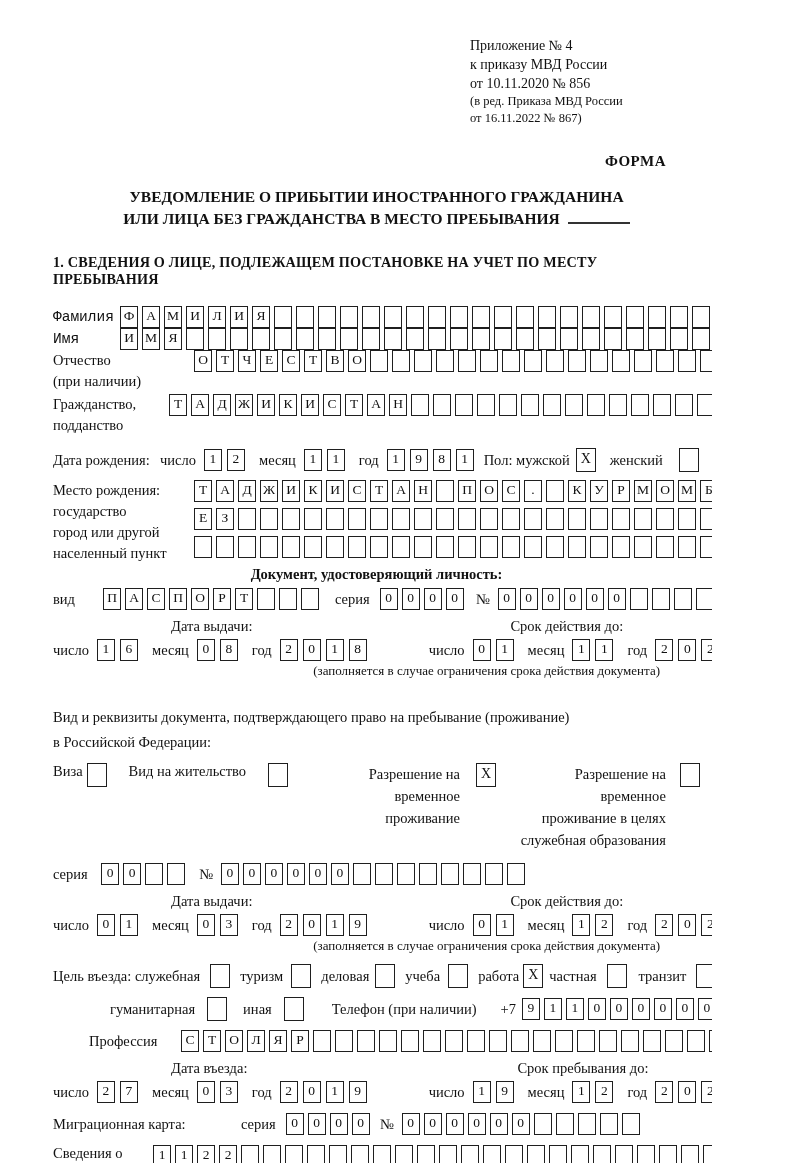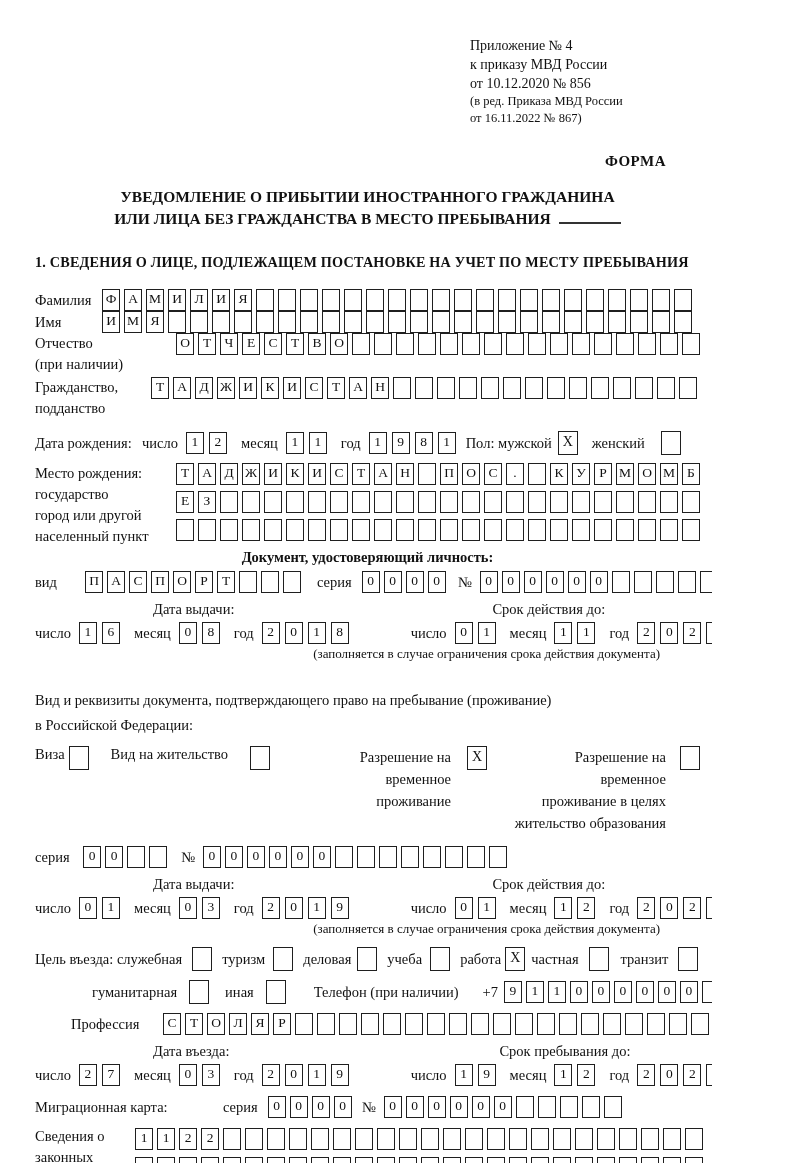--- a/index.html
+++ b/index.html
@@ -1,31 +1,31 @@
 <!DOCTYPE html>
 <html><head>
 <meta charset="utf-8">
 <style>
   html,body { margin:0; padding:0; background:#fff; }
   .page {
     position:relative; width:712px; height:1163px; box-sizing:border-box;
-    padding:36px 12px 20px 35px; overflow:hidden;
+    padding:36px 12px 20px 53px; overflow:hidden;
     font-family:"Liberation Serif","DejaVu Serif",serif; color:#111;
   }
   .hdr { margin:0 30px 0 auto; width:200px; font-size:14px; line-height:19px; }
   .hdr .small { font-size:12.5px; line-height:17px; }
   .forma { margin:26px 34px 0 0; text-align:right; font-weight:bold; font-size:15px; letter-spacing:.5px; }
   .title { margin:16px 0 0 0; text-align:center; font-weight:bold; font-size:15.5px; line-height:22px; }
   .title .uline { display:inline-block; width:62px; border-bottom:2px solid #333; height:14px; margin-left:8px; }
   .sect { margin:24px 0 0 0; font-weight:bold; font-size:14.2px; letter-spacing:.2px; }
   .frow { display:flex; align-items:center; }
   .frow.top { align-items:flex-start; }
   .lbl { font-size:14.5px; flex:none; }
   .lblcol { flex:none; font-size:14.5px; line-height:21px; }
-  .w67 { width:67px; } .w141 { width:141px; } .w116 { width:116px; } .w100 { width:100px; }
+  .w67 { width:67px;font-family:Liberation Mono, monospace; } .w141 { width:141px; } .w116 { width:116px; } .w100 { width:100px; }
   .cells { display:inline-flex; gap:4px; flex:none; }
   .cell {
     box-sizing:border-box; flex:none; width:18px; height:22px; border:1.6px solid #1f1f1f;
     font-size:13.5px; line-height:18px; text-align:center; font-family:"Liberation Serif",serif;
   }
   .cb {
     box-sizing:border-box; flex:none; width:20px; height:24px; border:1.6px solid #1f1f1f;
     font-size:14px; line-height:20px; text-align:center; display:inline-block;
   }
   .dg { display:inline-flex; align-items:center; }
@@ -41,21 +41,21 @@
   .center { text-align:center; }
 </style>
 </head>
 <body>
 
 <div class="page">
 
   <div class="hdr">
     <div>Приложение № 4</div>
     <div>к приказу МВД России</div>
-    <div>от 10.12.2020 № 856</div>
+    <div>от 10.11.2020 № 856</div>
     <div class="small">(в ред. Приказа МВД России</div>
     <div class="small">от 16.11.2022 № 867)</div>
   </div>
   <div class="forma">ФОРМА</div>
 
   <div class="title">
     <div>УВЕДОМЛЕНИЕ О ПРИБЫТИИ ИНОСТРАННОГО ГРАЖДАНИНА</div>
     <div><span>ИЛИ ЛИЦА БЕЗ ГРАЖДАНСТВА В МЕСТО ПРЕБЫВАНИЯ</span><span class="uline"></span></div>
   </div>
 
@@ -406,21 +406,21 @@
     <span class="lbl" style="margin-left:22px;">Вид на жительство</span>
     <span class="cb" style="margin-left:22px;"></span>
     <span class="cbtxt" style="margin-left:22px;">
       <span style="display:block">Разрешение на временное</span>
       <span style="display:block">проживание</span>
     </span>
     <span class="cb" style="margin-left:16px;">X</span>
     <span class="cbtxt" style="margin-left:20px;">
       <span style="display:block">Разрешение на временное</span>
       <span style="display:block">проживание в целях</span>
-      <span style="display:block">жительство образования</span>
+      <span style="display:block">служебная образования</span>
     </span>
     <span class="cb" style="margin-left:14px;"></span>
   </div>
 
   <div class="frow" style="margin-top:12px;">
     <span class="lbl" style="width:48px;">серия</span>
     <span class="cells">
         <span class="cell">0</span>
         <span class="cell">0</span>
         <span class="cell"></span>

